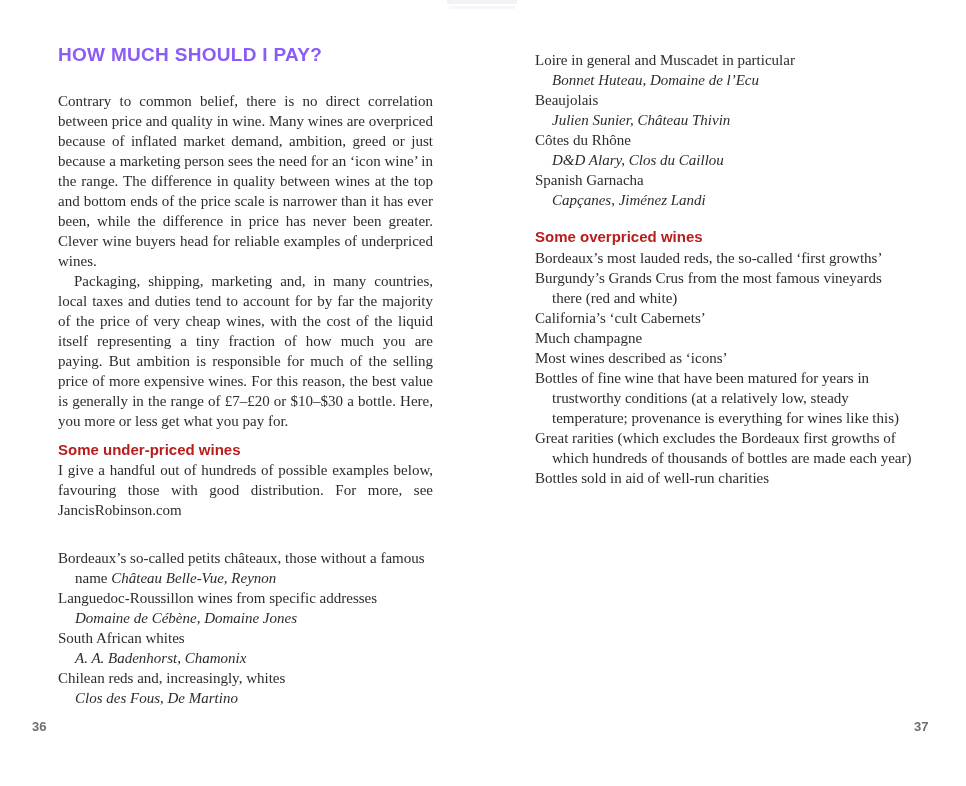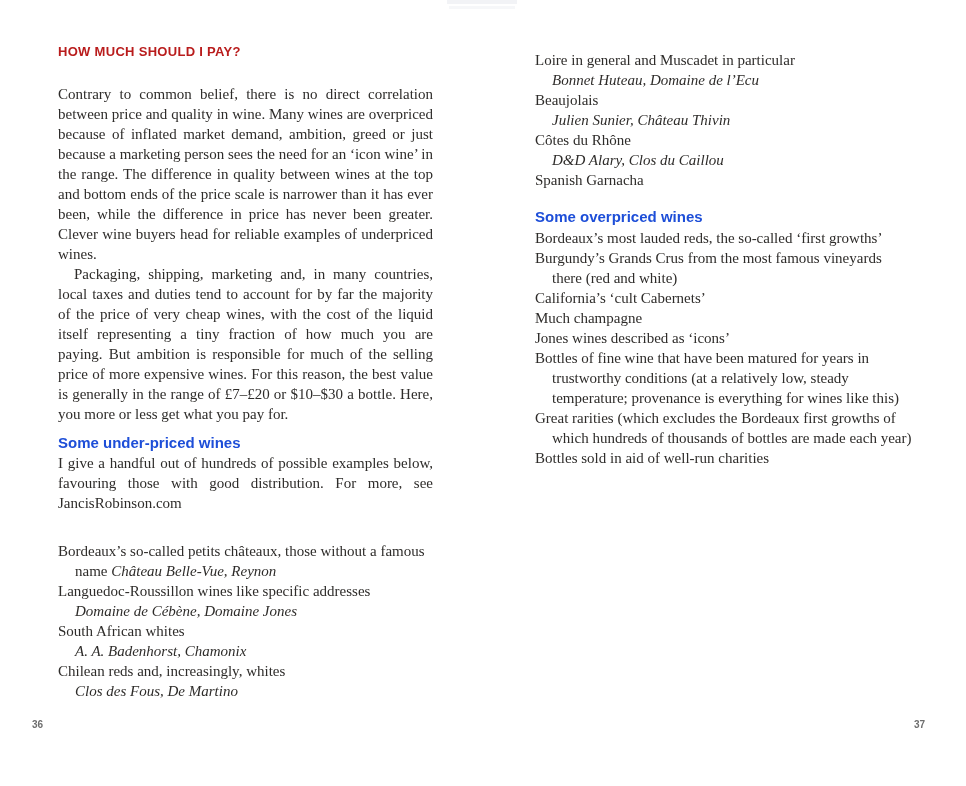--- a/index.html
+++ b/index.html
@@ -15,55 +15,55 @@
   .scan-mark { position: absolute; left: 447px; top: 0; width: 70px; height: 4px; background: #f2f3f6; }
   .scan-mark2 { position: absolute; left: 449px; top: 6px; width: 66px; height: 3px; background: #f6f7f9; }
 
   .page { position: absolute; top: 44px; }
   .page-left  { left: 58px;  width: 375px; }
   .page-right { left: 535px; width: 378px; top: 50px; }
 
   .chapter-title {
     font-family: "Liberation Sans", sans-serif;
     font-weight: 700;
-    font-size: 13px;
+    font-size: 19px;
     letter-spacing: 0.3px;
-    color: #b91c1c;
+    color: #8b5cf6;
     margin: 0 0 25px 0;
   }
 
   p.body {
     font-size: 15px;
     line-height: 20px;
     text-align: justify;
     margin: 0;
   }
   p.indented { text-indent: 16px; font-family: Liberation Serif, serif; }
 
   h2.sub {
     font-family: "Liberation Sans", sans-serif;
     font-weight: 700;
     font-size: 15px;
-    color: #1d4ed8;
+    color: #b91c1c;
     margin: 10px 0 2px 0;
   }
   .page-right h2.sub { margin: 18px 0 3px 0; }
 
   .wine-list { font-size: 15px; line-height: 20px; }
   .wine-list.gap-top { margin-top: 28px; }
 
   .li-line { padding-left: 17px; text-indent: -17px; }
   .producer-line { padding-left: 17px; font-style: italic; }
   .producers { font-style: italic; }
 
   .pageno {
     position: absolute;
     font-family: "Liberation Sans", sans-serif;
     font-weight: 700;
-    font-size: 10px;
+    font-size: 13px;
     color: #6e6e6e;
   }
   .pageno-left  { left: 32px;  top: 719px; }
   .pageno-right { left: 914px; top: 719px; }
 </style>
 </head>
 <body>
 
 <div class="spread">
 
@@ -76,48 +76,49 @@
     <p class="body">Contrary to common belief, there is no direct correlation between price and quality in wine. Many wines are overpriced because of inflated market demand, ambition, greed or just because a marketing person sees the need for an ‘icon wine’ in the range. The difference in quality between wines at the top and bottom ends of the price scale is narrower than it has ever been, while the difference in price has never been greater. Clever wine buyers head for reliable examples of underpriced wines.</p>
 
     <p class="body indented">Packaging, shipping, marketing and, in many countries, local taxes and duties tend to account for by far the majority of the price of very cheap wines, with the cost of the liquid itself representing a tiny fraction of how much you are paying. But ambition is responsible for much of the selling price of more expensive wines. For this reason, the best value is generally in the range of £7–£20 or $10–$30 a bottle. Here, you more or less get what you pay for.</p>
 
     <h2 class="sub">Some under-priced wines</h2>
 
     <p class="body">I give a handful out of hundreds of possible examples below, favouring those with good distribution. For more, see JancisRobinson.com</p>
 
     <div class="wine-list gap-top">
         <div class="li-line"><span>Bordeaux’s so-called petits châteaux, those without a famous name </span><span class="producers">Château Belle-Vue, Reynon</span></div>
-        <div class="li-line">Languedoc-Roussillon wines like specific addresses</div>
+        <div class="li-line">Languedoc-Roussillon wines from specific addresses</div>
         <div class="producer-line">Domaine de Cébène, Domaine Jones</div>
         <div class="li-line">South African whites</div>
         <div class="producer-line">A. A. Badenhorst, Chamonix</div>
         <div class="li-line">Chilean reds and, increasingly, whites</div>
         <div class="producer-line">Clos des Fous, De Martino</div>
       </div>
   </div>
 
   <div class="page page-right">
     <div class="wine-list">
         <div class="li-line">Loire in general and Muscadet in particular</div>
         <div class="producer-line">Bonnet Huteau, Domaine de l’Ecu</div>
         <div class="li-line">Beaujolais</div>
         <div class="producer-line">Julien Sunier, Château Thivin</div>
         <div class="li-line">Côtes du Rhône</div>
         <div class="producer-line">D&amp;D Alary, Clos du Caillou</div>
         <div class="li-line">Spanish Garnacha</div>
+        <div class="producer-line">Capçanes, Jiménez Landi</div>
       </div>
 
     <h2 class="sub">Some overpriced wines</h2>
 
     <div class="wine-list">
         <div class="li-line">Bordeaux’s most lauded reds, the so-called ‘first growths’</div>
         <div class="li-line">Burgundy’s Grands Crus from the most famous vineyards there (red and white)</div>
         <div class="li-line">California’s ‘cult Cabernets’</div>
         <div class="li-line">Much champagne</div>
-        <div class="li-line">Jones wines described as ‘icons’</div>
+        <div class="li-line">Most wines described as ‘icons’</div>
       </div>
 
 
     <div class="wine-list">
         <div class="li-line">Bottles of fine wine that have been matured for years in trustworthy conditions (at a relatively low, steady temperature; provenance is everything for wines like this)</div>
         <div class="li-line">Great rarities (which excludes the Bordeaux first growths of which hundreds of thousands of bottles are made each year)</div>
         <div class="li-line">Bottles sold in aid of well-run charities</div>
       </div>
   </div>
 

